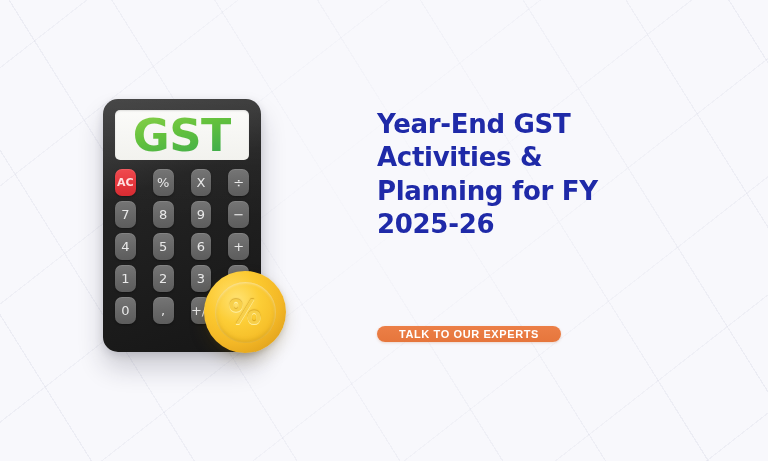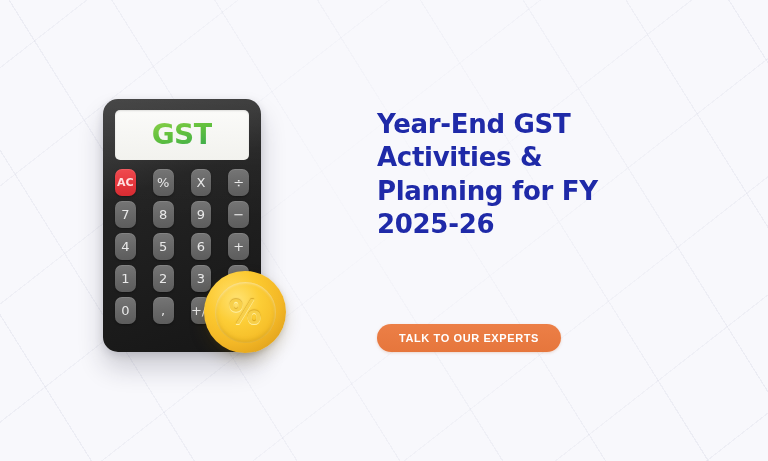--- a/index.html
+++ b/index.html
@@ -90,21 +90,21 @@
     border-radius: 5px;
     background: linear-gradient(180deg, #fbfbf9 0%, #f2f2ee 100%);
     box-shadow: inset 0 1px 2px rgba(0,0,0,0.12);
     display: flex;
     align-items: center;
     justify-content: center;
   }
   .calc-screen-text {
     font-family: "DejaVu Sans", sans-serif;
     font-weight: 700;
-    font-size: 28px;
+    font-size: 45px;
     letter-spacing: -0.5px;
     line-height: 1;
     background: linear-gradient(165deg, #8cd14a 0%, #63c13d 42%, #36a84f 100%);
     -webkit-background-clip: text;
     background-clip: text;
     color: transparent;
     -webkit-text-fill-color: transparent;
   }
 
   .keypad {
@@ -193,21 +193,21 @@
 
   .cta-row {
     position: absolute;
     left: 377px;
     top: 324px;
   }
   .cta-button {
     display: inline-flex;
     align-items: center;
     justify-content: center;
-    height: 28px;
+    height: 16px;
     padding: 0 22px;
     border: none;
     border-radius: 14px;
     background: linear-gradient(180deg, #ec7f47 0%, #e6763c 100%);
     color: #ffffff;
     font-family: "Liberation Sans", sans-serif;
     font-size: 11px;
     font-weight: 700;
     letter-spacing: 0.6px;
     cursor: pointer;

